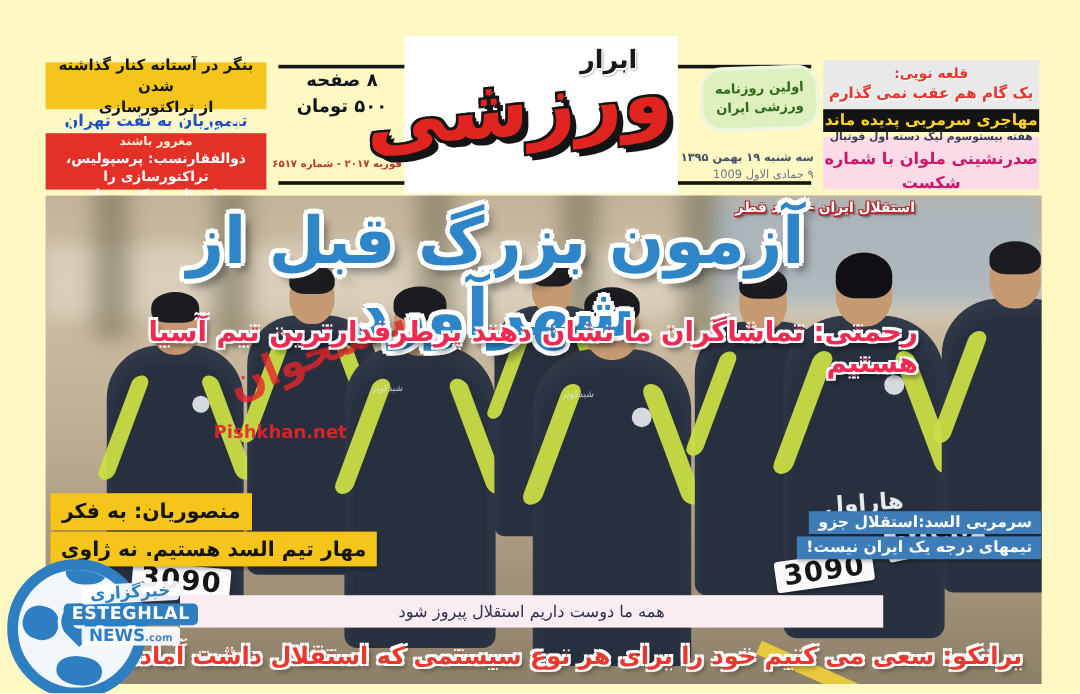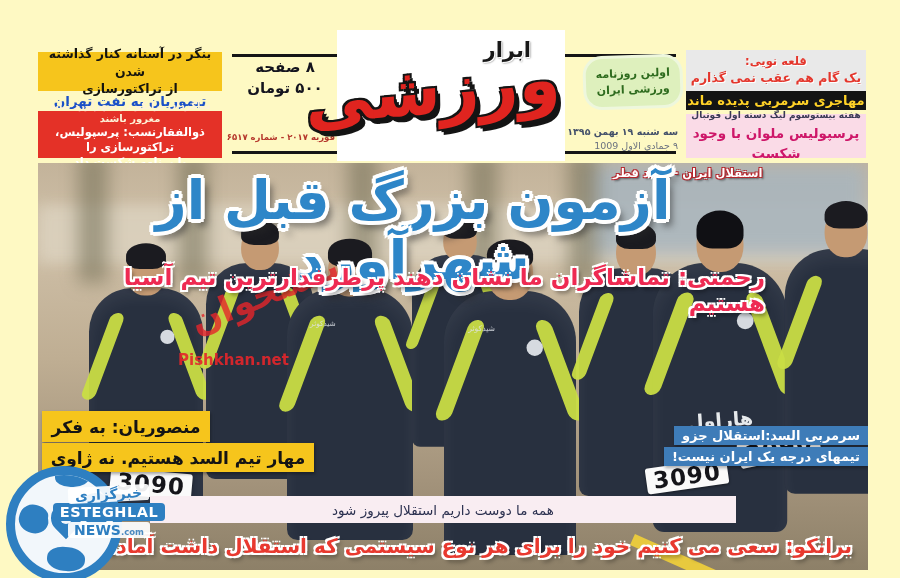--- a/index.html
+++ b/index.html
@@ -163,21 +163,21 @@
     <div class="d2">۹ جمادی الاول 1009</div>
   </div>
 
   <div class="abs tr-gray ctr rtl">
     <span class="g1">قلعه نویی:</span>
     <span class="g2">یک گام هم عقب نمی گذارم</span>
   </div>
   <div class="abs tr-black ctr rtl">مهاجری سرمربی پدیده ماند</div>
   <div class="abs tr-pink ctr rtl">
     <span class="p1">هفته بیستوسوم لیگ دسته اول فوتبال</span>
-    <span class="p2">پرسپولیس ملوان با وجود شکست</span>
+    <span class="p2">صدرنشینی ملوان با شماره شکست</span>
   </div>
 
   <div class="abs photo">
     <div class="abs wall"></div>
     <div class="abs panel-blue"></div>
     <div class="abs tree" style="left:40px"></div>
     <div class="abs tree" style="left:140px"></div>
     <div class="abs tree" style="left:310px"></div>
     <div class="abs tree" style="left:430px"></div>
     <div class="abs tree" style="left:530px"></div>

